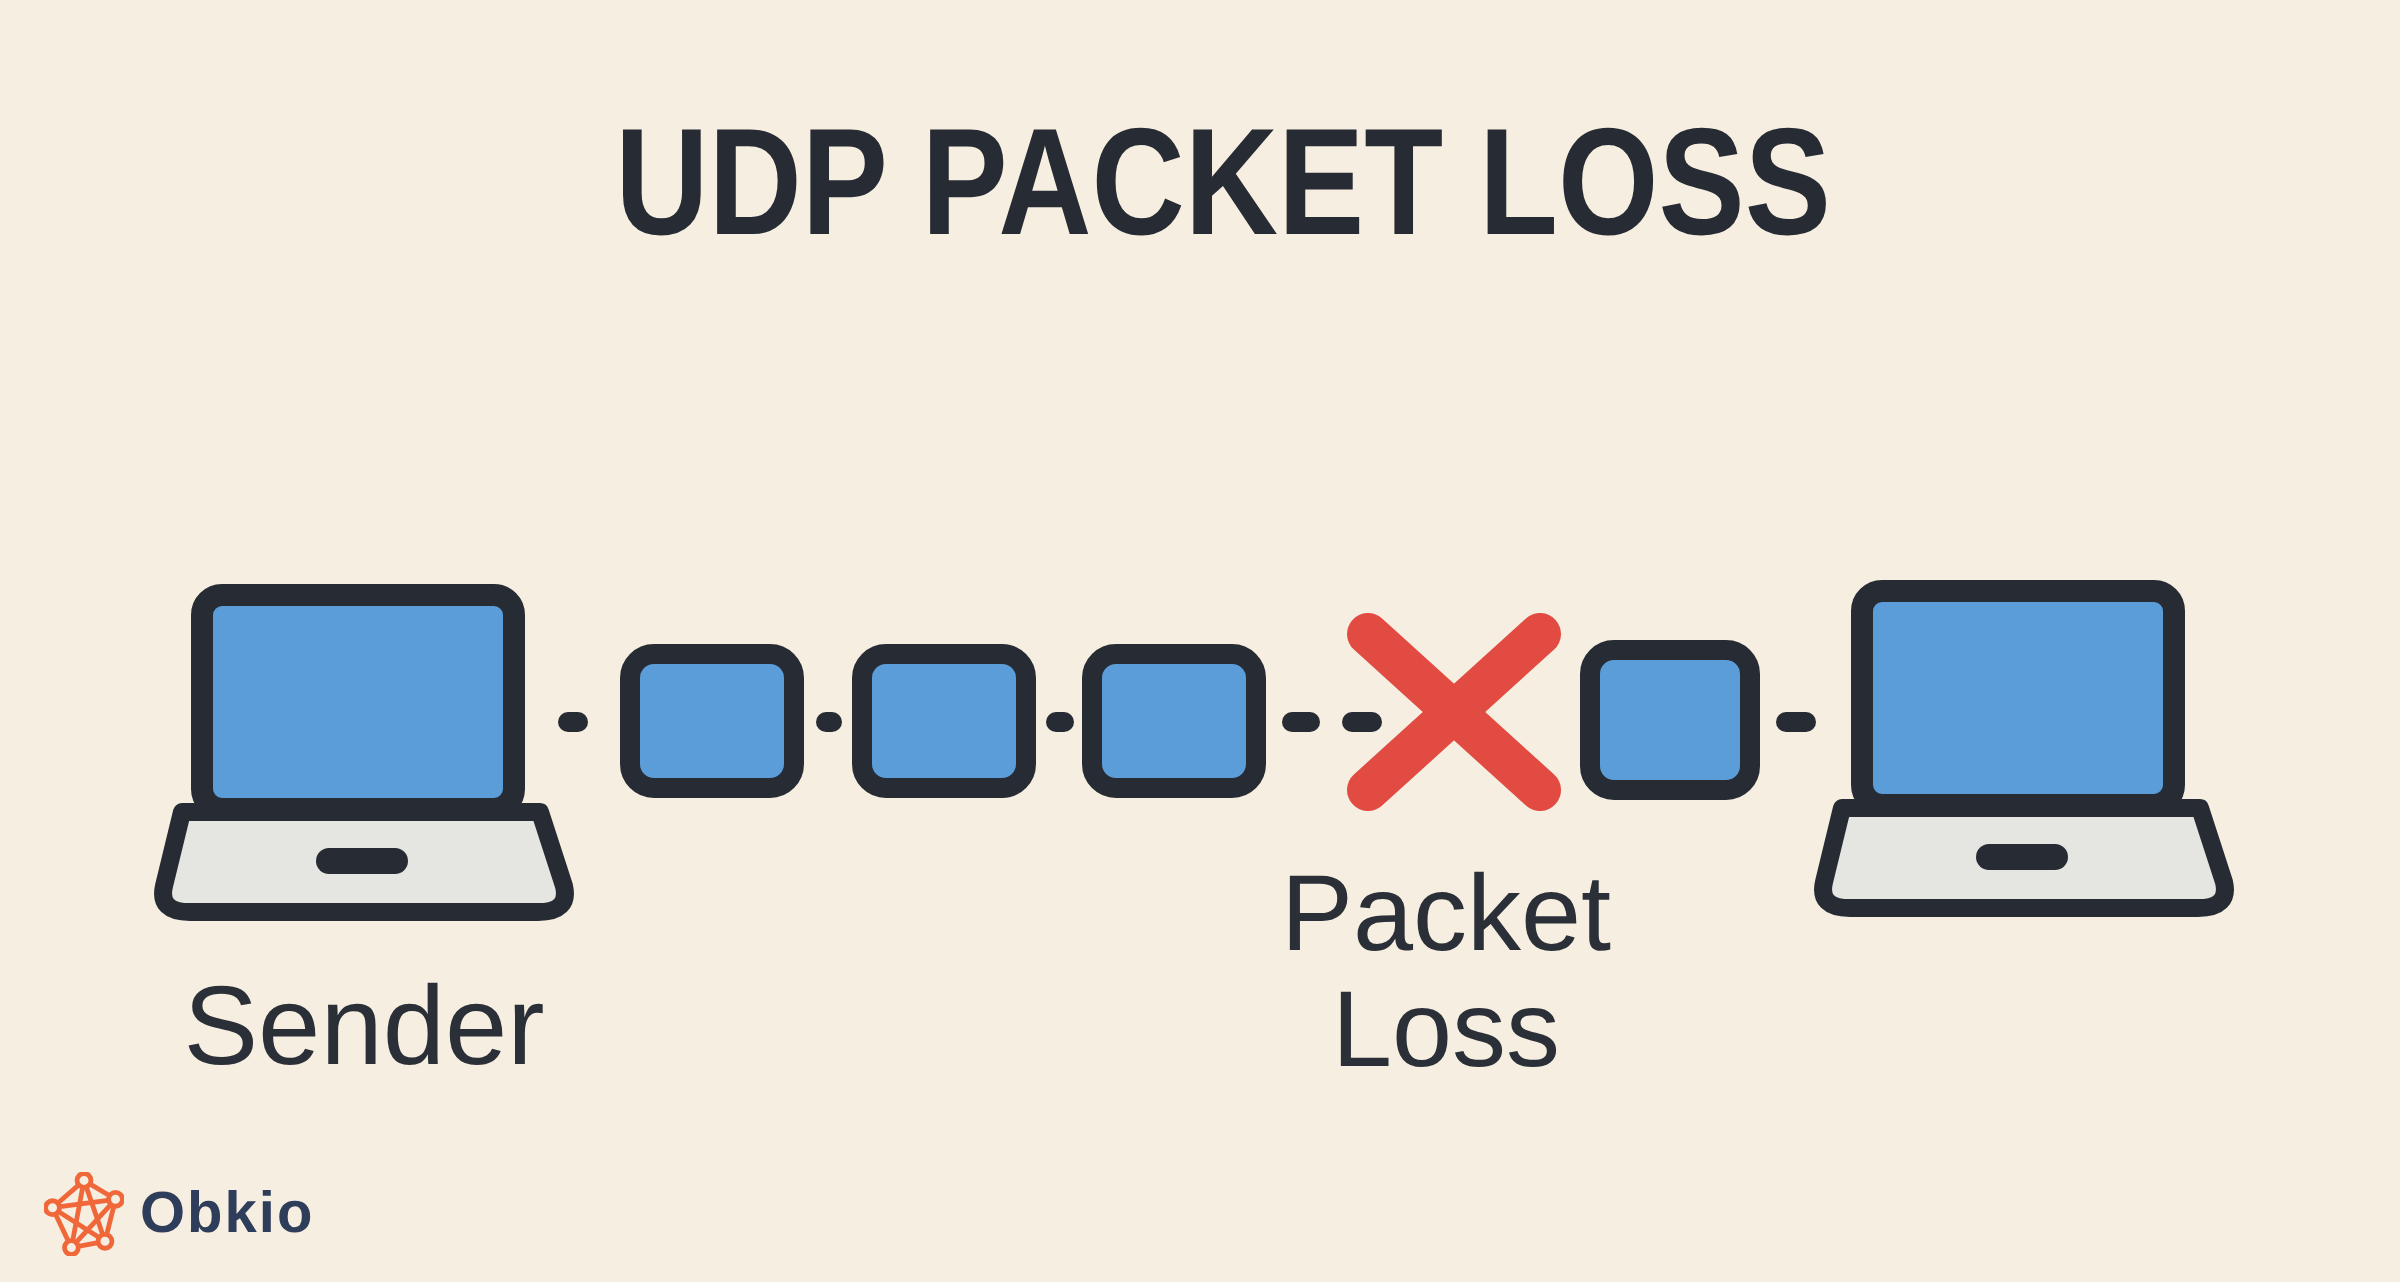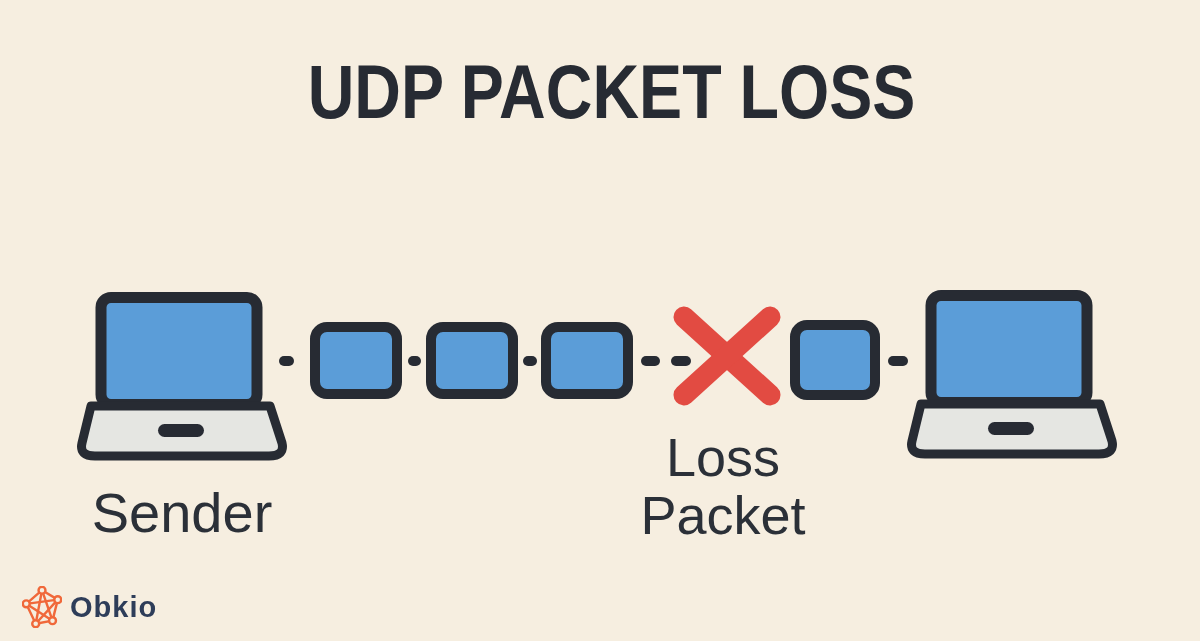--- a/index.html
+++ b/index.html
@@ -128,22 +128,22 @@
 
   <svg class="laptop laptop-receiver" viewBox="0 0 212 172" aria-hidden="true">
     <rect class="laptop-screen" x="25" y="7.5" width="156" height="107" rx="10"></rect>
     <path class="laptop-base" d="M 15 116 L 194 116 L 206 153 Q 209 166 193 166 L 19 166 Q 3 166 6 153 Z"></path>
     <rect class="laptop-pill" x="82" y="134" width="46" height="13" rx="6.5"></rect>
   </svg>
 
   <div class="node-label sender-label">Sender</div>
 
   <div class="loss-label">
+    <div>Packet</div>
     <div>Loss</div>
-    <div>Packet</div>
   </div>
 
 
   <div class="brand">
     <svg class="brand-icon" viewBox="0 0 38 40" aria-hidden="true">
       <line x1="19" y1="4" x2="34" y2="13"></line>
       <line x1="19" y1="4" x2="4" y2="17"></line>
       <line x1="19" y1="4" x2="13" y2="36"></line>
       <line x1="19" y1="4" x2="29" y2="33"></line>
       <line x1="34" y1="13" x2="4" y2="17"></line>

